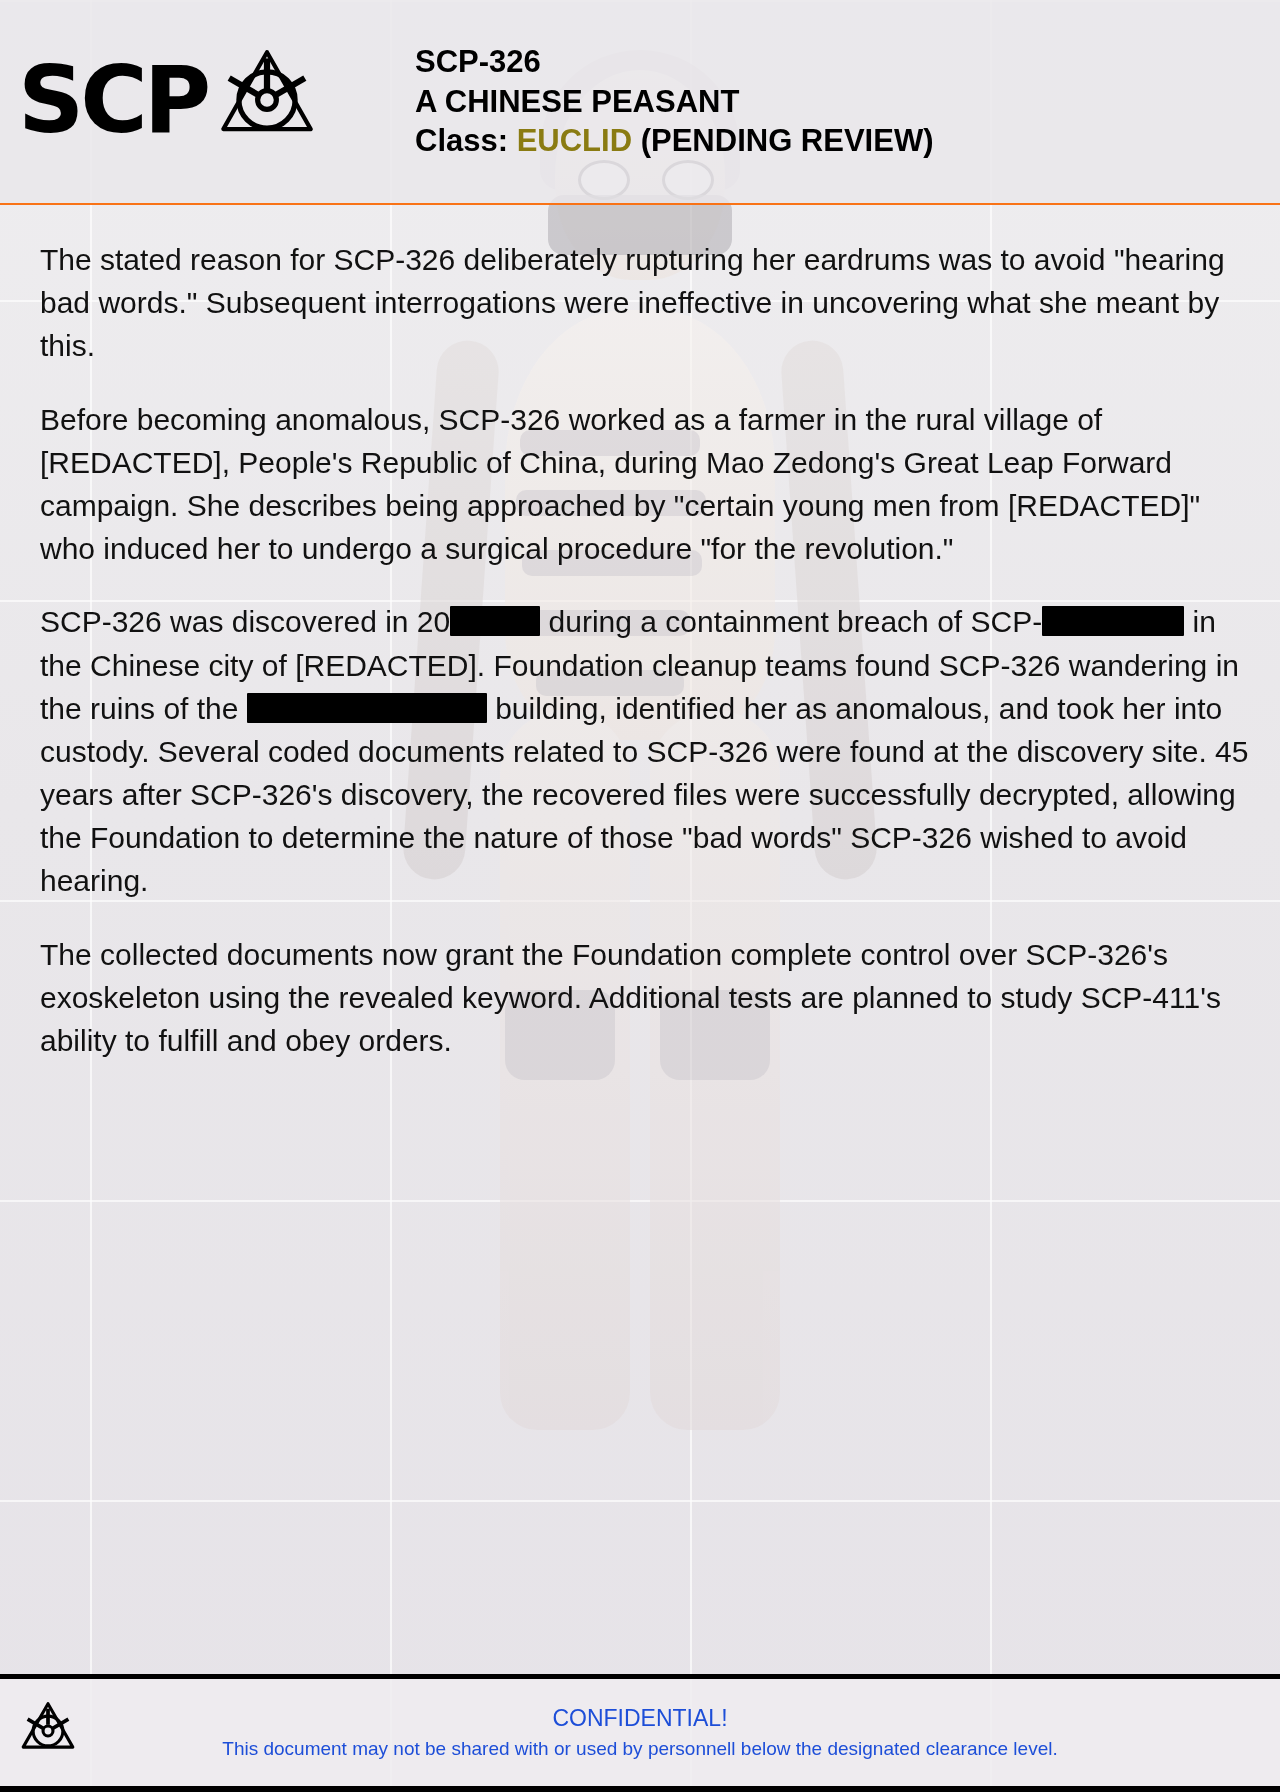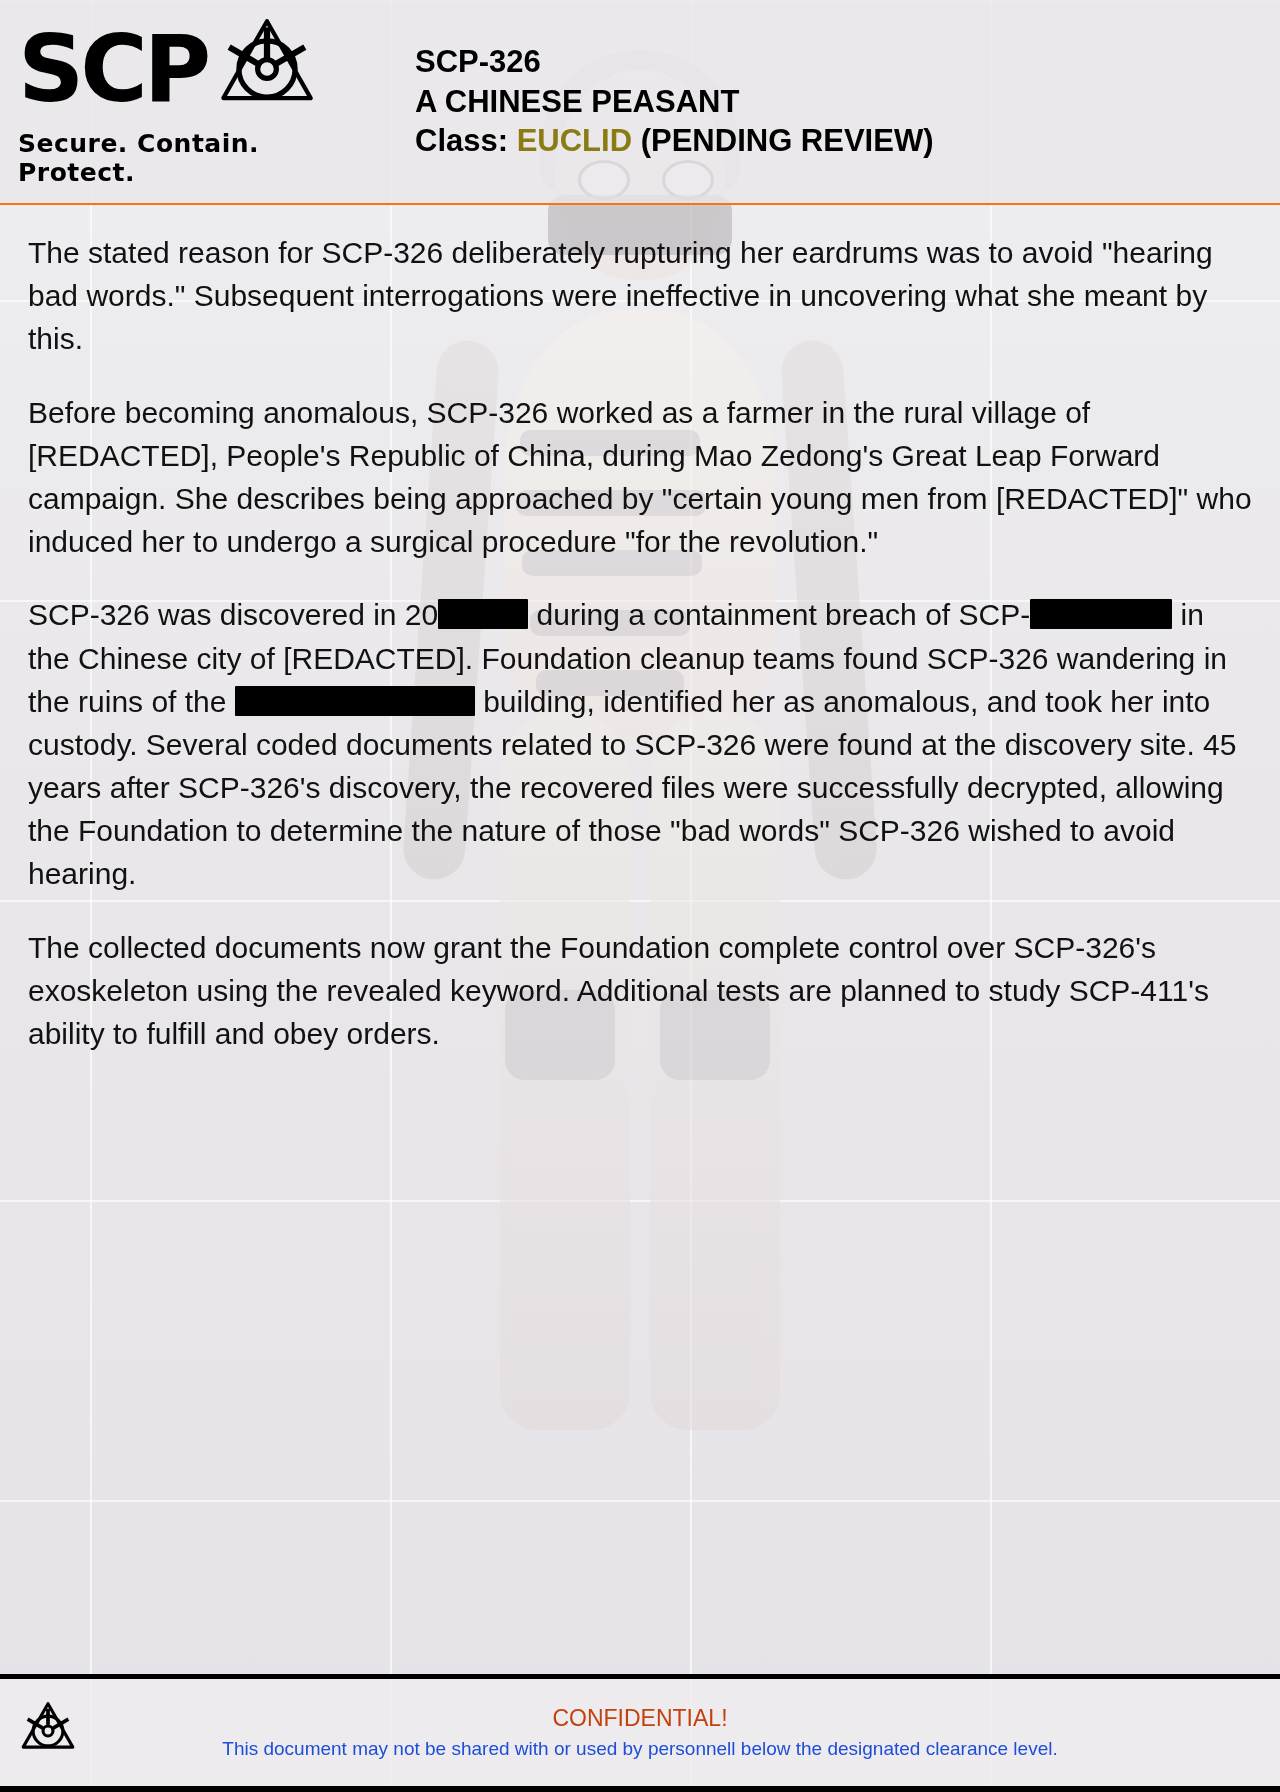--- a/index.html
+++ b/index.html
@@ -166,23 +166,24 @@
     white-space: nowrap;
     margin-left: 21px;
   }
   .euclid { color: #8a7b12; }
   .obj-class-label { font-weight: bold; }
 
   
   .content {
     position: relative;
     z-index: 3;
-    padding: 26px 28px 0 28px;
+    padding: 26px 28px 0 40px;
     height: 1380px;
     box-sizing: border-box;
+    margin-top: 7px;
   }
   .para {
     font-size: 30px;
     line-height: 1.44;
     color: #111;
     margin: 0 0 30px 0;
     text-align: left;
   }
   .redact {
     display: inline-block;
@@ -216,21 +217,21 @@
     align-items: center;
     flex: none;
   }
   .footer-center {
     flex: 1;
     text-align: center;
     padding-right: 96px;
   }
   .footer-title {
     font-size: 23px;
-    color: #c2410c;
+    color: #1d4ed8;
     margin-bottom: 6px;
   }
   .footer-sub {
     font-size: 19px;
     color: #1d4ed8;
   }
 </style>
 </head>
 <body>
 
@@ -267,21 +268,20 @@
           <svg width="104" height="104" viewBox="0 0 100 100" aria-hidden="true">
             <path d="M50 4 L92 78 L8 78 Z" fill="none" stroke="#000" stroke-width="4" stroke-linejoin="round" transform="rotate(0 50 46)"></path>
             <circle cx="50" cy="50" r="27" fill="none" stroke="#000" stroke-width="5"></circle>
             <circle cx="50" cy="50" r="9" fill="none" stroke="#000" stroke-width="5"></circle>
             <rect x="47" y="10" width="6" height="30" fill="#000"></rect>
             <rect x="47" y="58" width="6" height="34" fill="#000" transform="rotate(120 50 50)"></rect>
             <rect x="47" y="58" width="6" height="34" fill="#000" transform="rotate(240 50 50)"></rect>
           </svg>
         </span>
       </div>
-      <div class="scp-tag">Secure. Contain. Protect.</div>
     </div>
     <div class="header-text">
       <div class="line">SCP-326</div>
       <div class="line">A CHINESE PEASANT</div>
       <div class="line">
         <span class="obj-class-label">Class:</span>
         <span class="euclid">EUCLID</span>
         <span>(PENDING REVIEW)</span>
       </div>
     </div>

